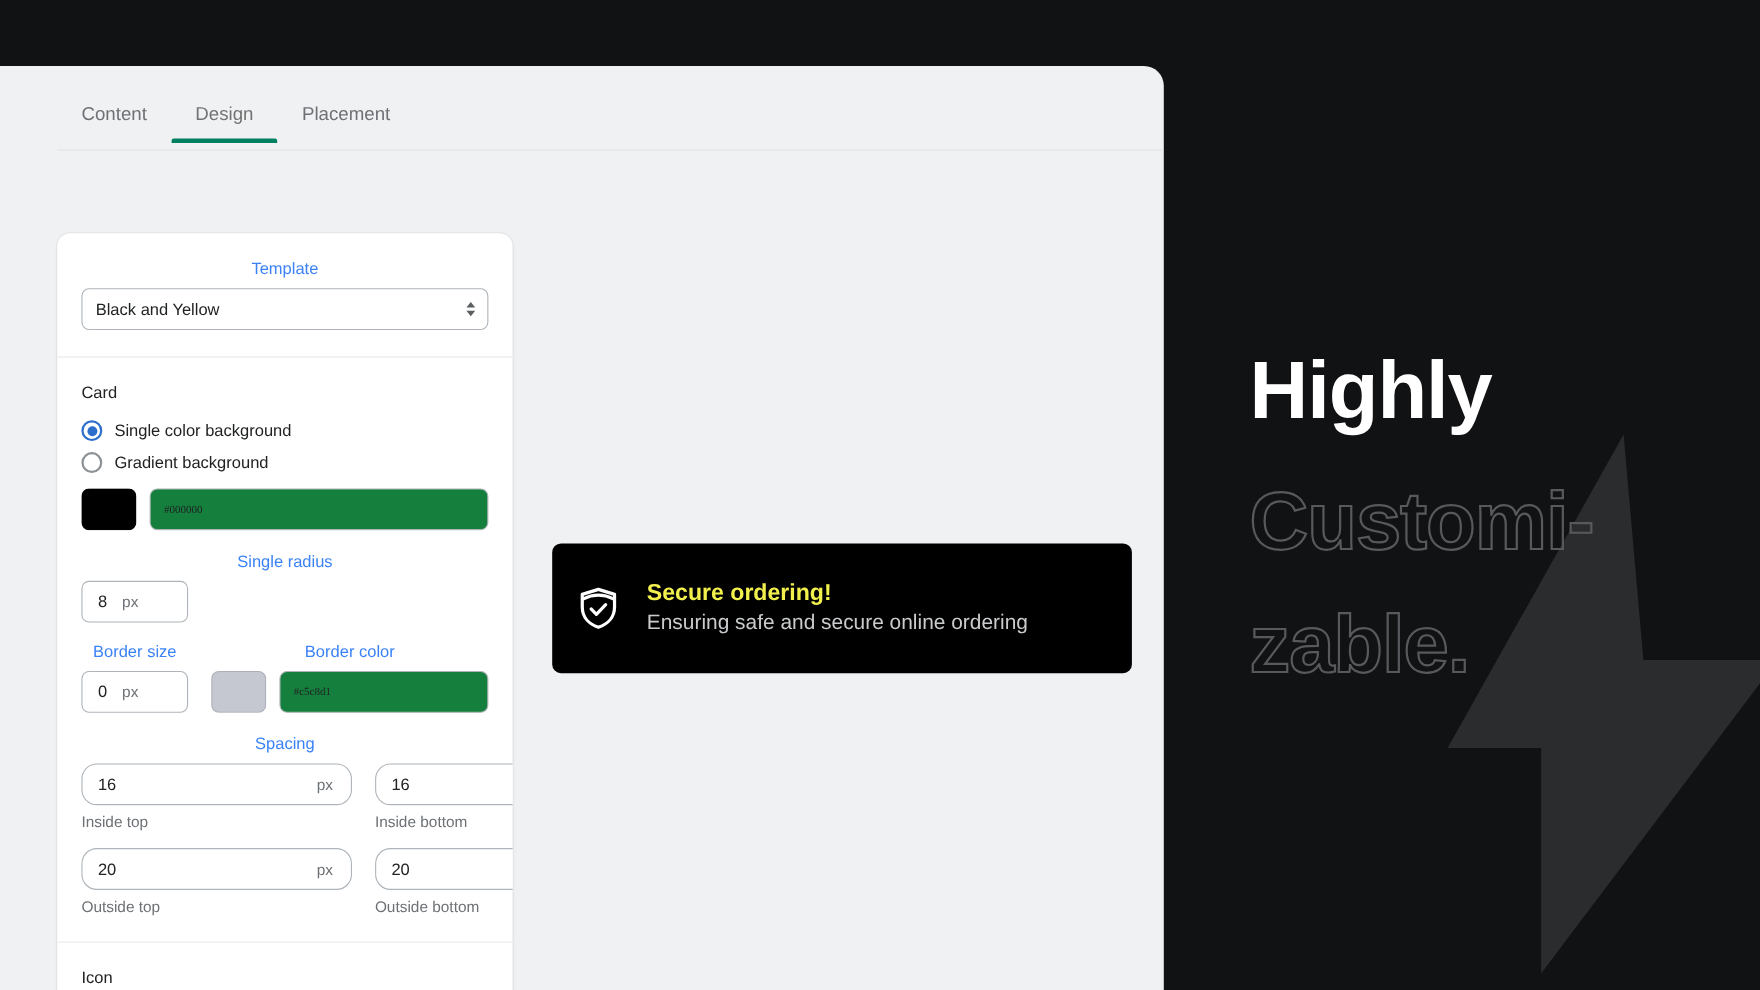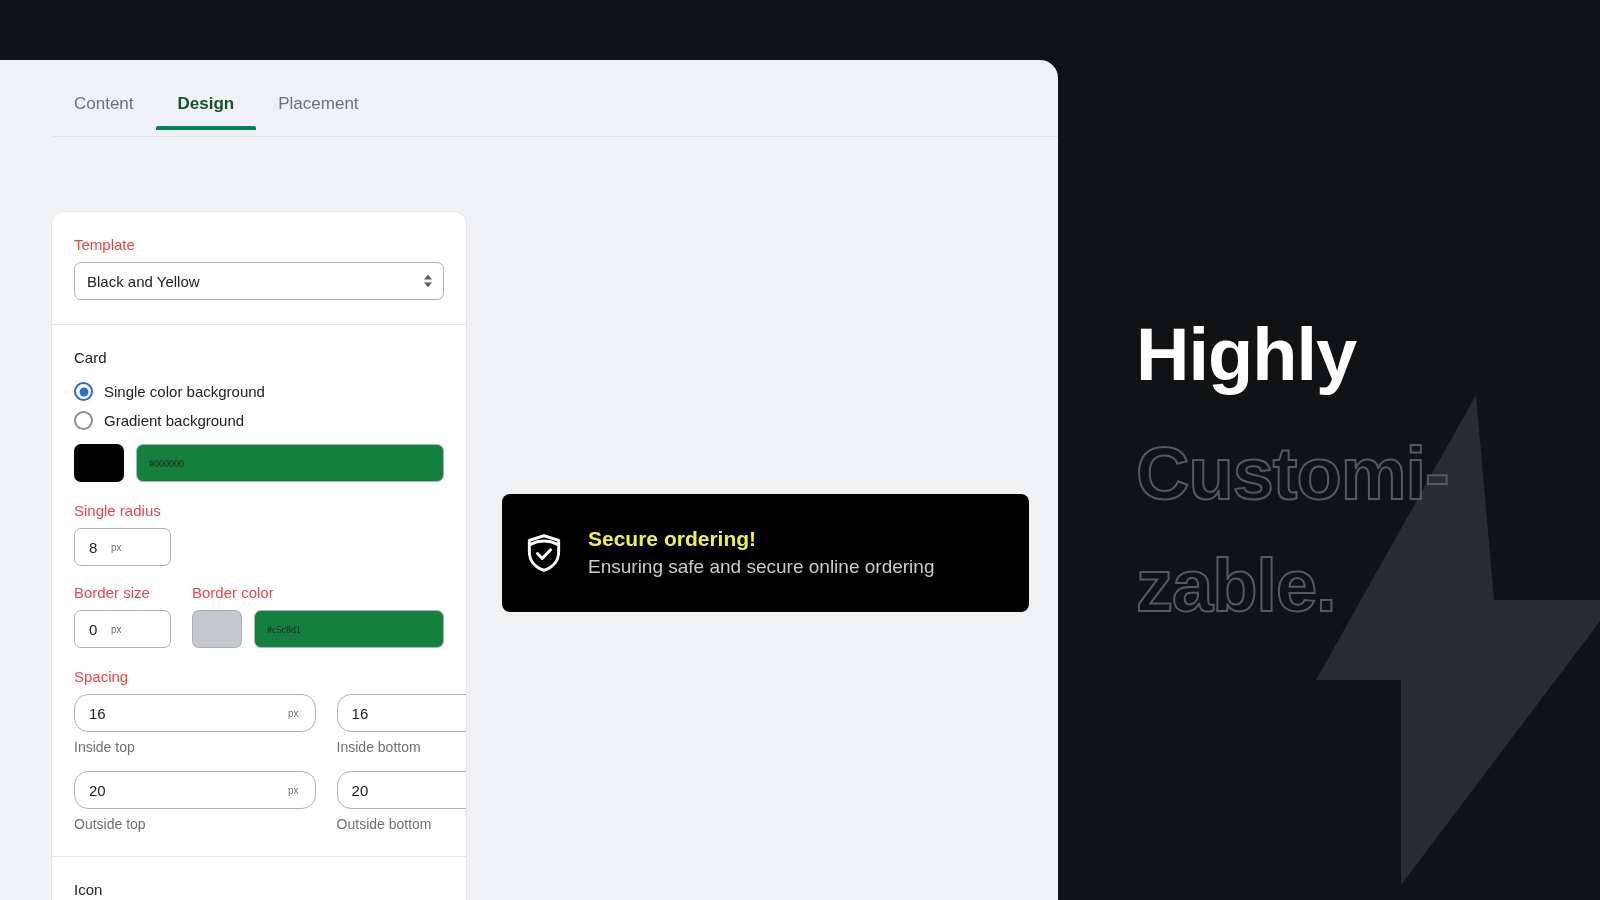--- a/index.html
+++ b/index.html
@@ -67,21 +67,21 @@
     height: 1px; background: #e1e3e5;
   }
   .tab {
     position: relative;
     padding: 34px 22px 16px 22px;
     font-size: 17px;
     color: #6d7175;
     cursor: pointer;
     white-space: nowrap;
   }
-  .tab.active { color: #14532d; font-weight: bold; }
+  .tab.active { color: #737373; font-weight: normal; }
   .tab.active::after {
     content: "";
     position: absolute;
     left: 0; right: 0; bottom: 0;
     height: 4px; background: #008060;
     border-radius: 2px 2px 0 0;
   }
 
   
   .settings-card {
@@ -90,22 +90,22 @@
     width: 414px;
     background: #ffffff;
     border-radius: 12px;
     box-shadow: 0 0 0 1px rgba(0,0,0,0.03), 0 1px 3px rgba(22,29,37,0.07);
     overflow: hidden;
   }
   .section { padding: 24px 22px 24px 22px; }
   .section + .section { border-top: 1px solid #e6e8ea; }
 
   .field-label {
-    font-size: 15px; color: #ef4444;
-    margin-bottom: 9px; display: block;
+    font-size: 15px; color: #3b82f6;
+    margin-bottom: 9px; display: block; text-align: center;
   }
   .section-title {
     font-size: 15px; font-weight: normal; color: #202223;
     margin-bottom: 16px;
   }
 
   
   .select-wrap { position: relative; }
   select.ui-select {
     width: 100%;
@@ -186,21 +186,21 @@
     display: flex; align-items: center;
   }
   .num-field input {
     border: none; outline: none; background: transparent;
     font-size: 15px; color: #202223;
     font-family: "Liberation Sans", sans-serif;
     padding: 0 0 0 14px;
     width: 32px;
   }
   .num-field .unit {
-    font-size: 10px; color: #6d7175;
+    font-size: 14px; color: #6d7175;
     padding-left: 4px;
   }
   .num-field.wide { width: 100%; border-radius: 14px; }
   .num-field.wide input { flex: 1; width: auto; }
   .num-field.wide .unit { padding-right: 16px; padding-left: 0; }
 
   .w-small { width: 97px; }
 
   .grid2 { display: grid; grid-template-columns: 1fr 1fr; gap: 16px 21px; }
   .helper { font-size: 14px; color: #6d7175; margin-top: 7px; }

